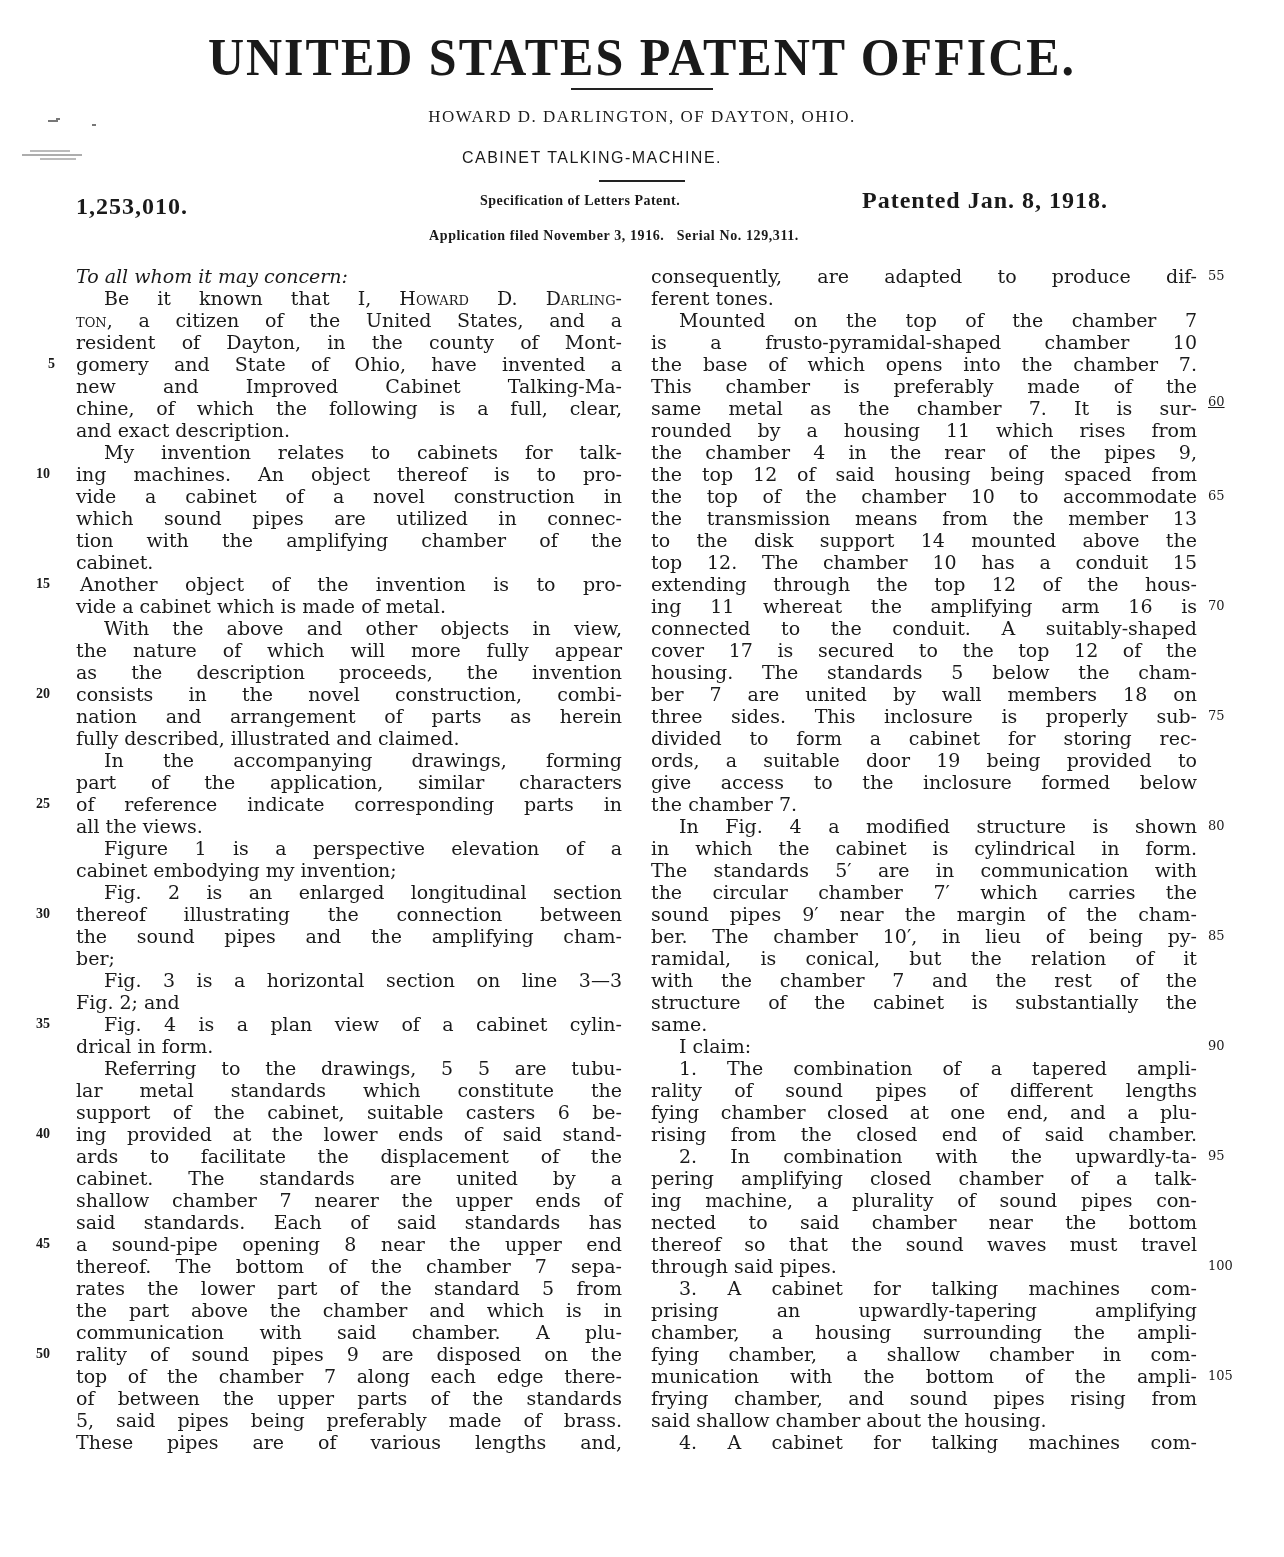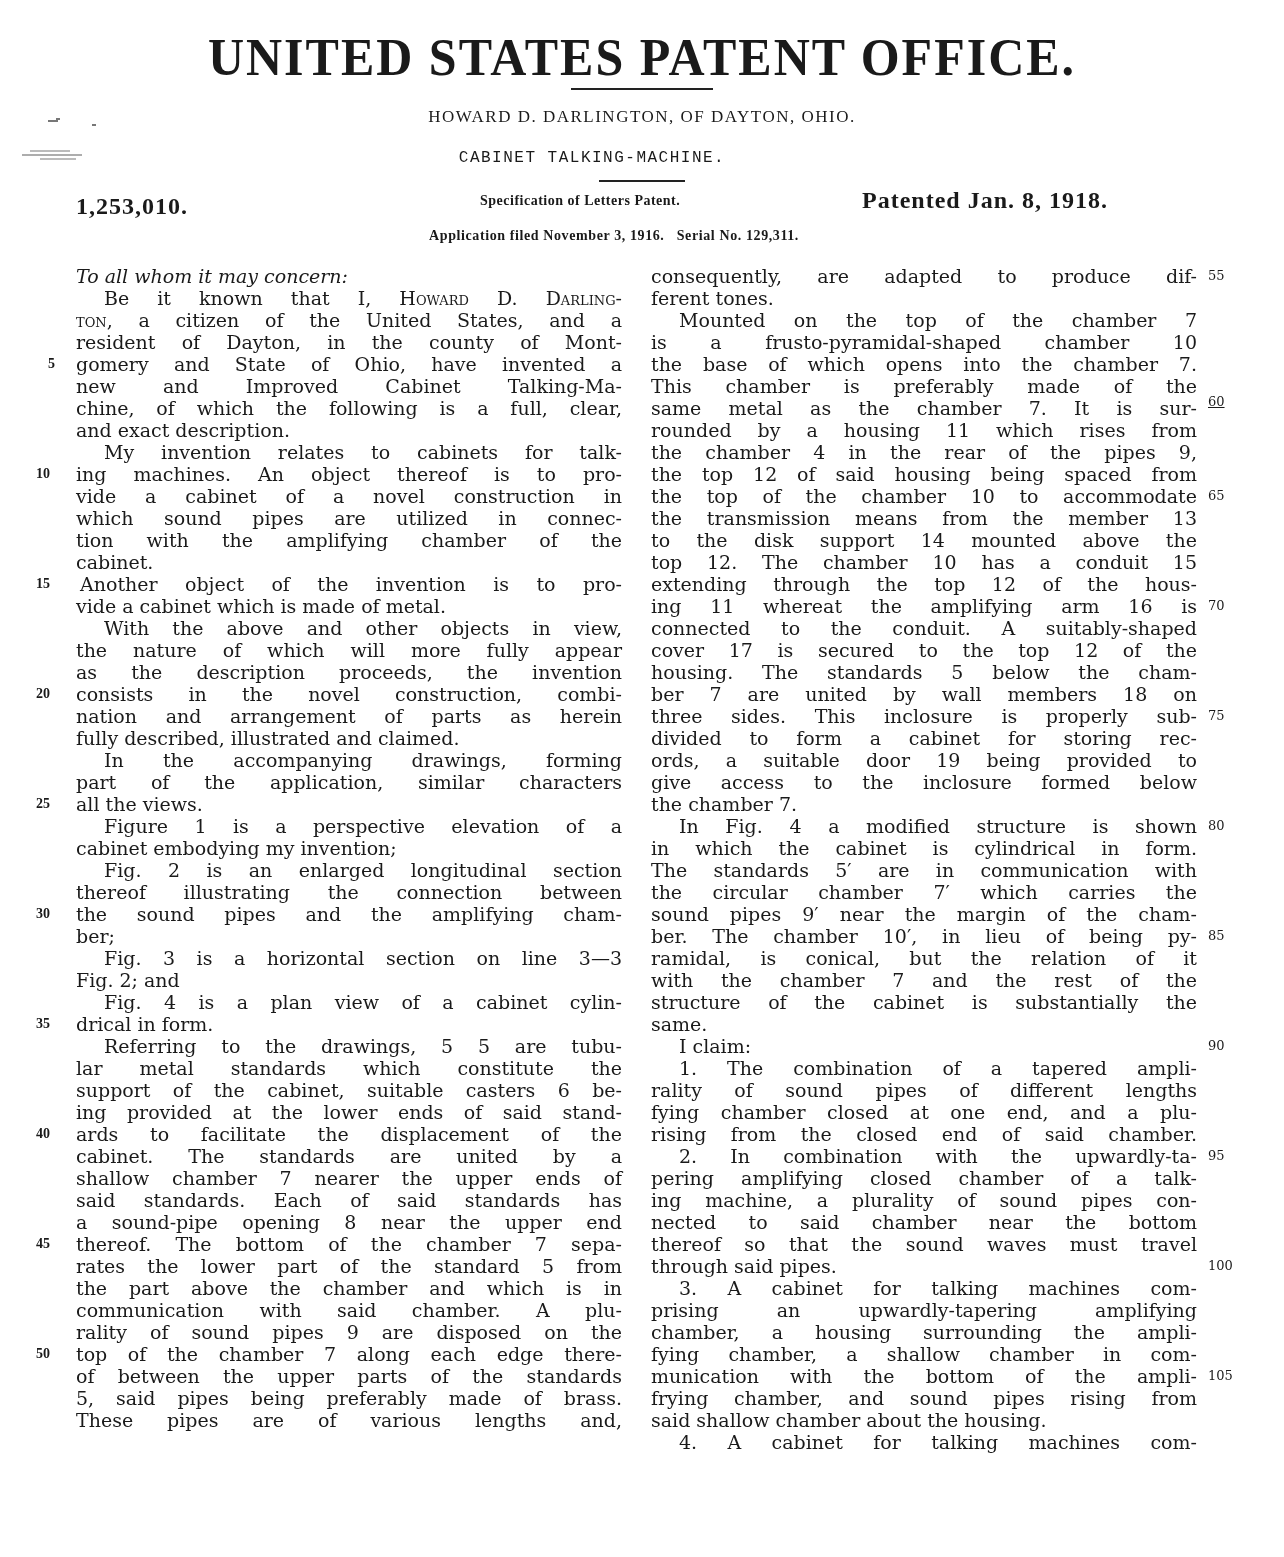--- a/index.html
+++ b/index.html
@@ -1,20 +1,20 @@
 <!DOCTYPE html>
 <html><head>
 <meta charset="utf-8">
 <style>
   html, body { margin: 0; padding: 0; background: #ffffff; }
   body { width: 1284px; height: 1557px; position: relative; overflow: hidden; color: #1a1a1a; font-family: "DejaVu Serif", "Liberation Serif", serif; }
   .title { position: absolute; left: 0; top: 28px; width: 1284px; text-align: center; font-family: "Liberation Serif", serif; font-weight: bold; font-size: 50px; letter-spacing: 2px; transform: scaleY(1.05); }
   .rule { position: absolute; height: 2px; background: #222; }
   .inventor { position: absolute; left: 0; top: 107px; width: 1284px; text-align: center; font-family: "Liberation Serif", serif; font-size: 17px; letter-spacing: 1.5px; }
-  .subject { position: absolute; left: 0; top: 149px; width: 1184px; text-align: center; font-family: Liberation Mono, monospace; font-size: 16px; letter-spacing: 1.5px; }
+  .subject { position: absolute; left: 0; top: 149px; width: 1184px; text-align: center; font-family: Liberation Sans, sans-serif; font-size: 16px; letter-spacing: 1.5px; }
   .patno { position: absolute; left: 76px; top: 193px; font-family: "Liberation Serif", serif; font-weight: bold; font-size: 24px; letter-spacing: 1px; }
   .spec { position: absolute; left: 480px; top: 193px; font-family: "Liberation Serif", serif; font-weight: bold; font-size: 14px; letter-spacing: 0.5px; }
   .patdate { position: absolute; left: 862px; top: 187px; font-family: "Liberation Serif", serif; font-weight: bold; font-size: 24px; letter-spacing: 1px; }
   .appfiled { position: absolute; left: 0; top: 228px; width: 1228px; text-align: center; font-family: "Liberation Serif", serif; font-weight: bold; font-size: 14px; letter-spacing: 0.6px; }
   .col { position: absolute; top: 265px; }
   .col.left { left: 76px; width: 546px; }
   .col.right { left: 651px; width: 546px; }
   .ln { height: 22px; line-height: 22px; font-size: 19px; white-space: nowrap; text-align: justify; text-align-last: justify; overflow: visible; }
   .ln.last { text-align-last: left; }
   .ln.indent { padding-left: 28px; }
@@ -72,20 +72,21 @@
     <div class="ln indent" style="padding-left:4px;">Another object of the invention is to pro-</div>
     <div class="ln last">vide a cabinet which is made of metal.</div>
     <div class="ln indent">With the above and other objects in view,</div>
     <div class="ln">the nature of which will more fully appear</div>
     <div class="ln">as the description proceeds, the invention</div>
     <div class="ln">consists in the novel construction, combi-</div>
     <div class="ln">nation and arrangement of parts as herein</div>
     <div class="ln last">fully described, illustrated and claimed.</div>
     <div class="ln indent">In the accompanying drawings, forming</div>
     <div class="ln">part of the application, similar characters</div>
+    <div class="ln">of reference indicate corresponding parts in</div>
     <div class="ln last">all the views.</div>
     <div class="ln indent">Figure 1 is a perspective elevation of a</div>
     <div class="ln last">cabinet embodying my invention;</div>
     <div class="ln indent">Fig. 2 is an enlarged longitudinal section</div>
     <div class="ln">thereof illustrating the connection between</div>
     <div class="ln">the sound pipes and the amplifying cham-</div>
     <div class="ln last">ber;</div>
     <div class="ln indent">Fig. 3 is a horizontal section on line 3—3</div>
     <div class="ln last">Fig. 2; and</div>
     <div class="ln indent">Fig. 4 is a plan view of a cabinet cylin-</div>

